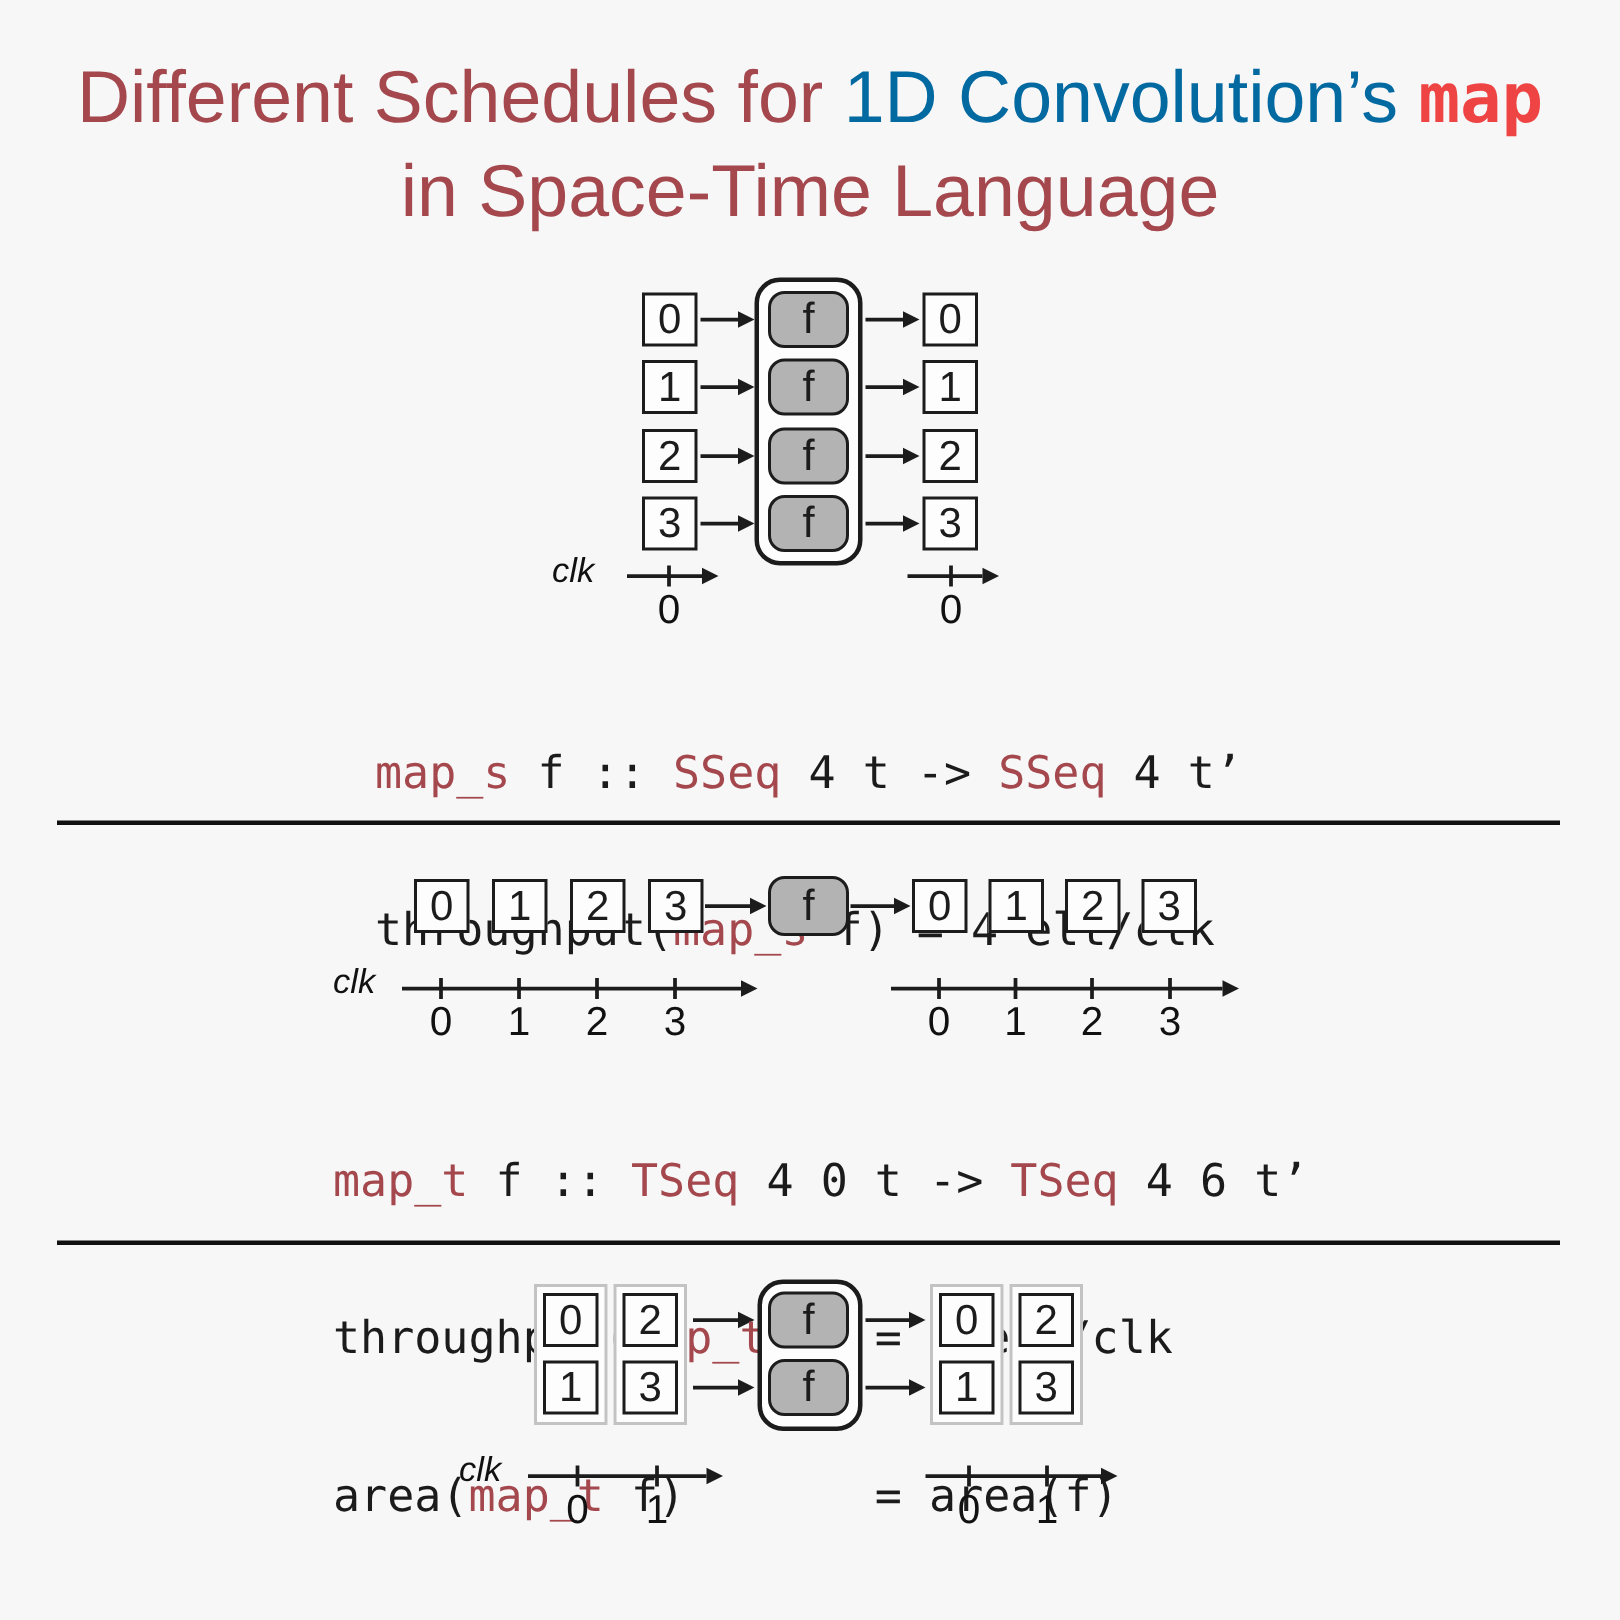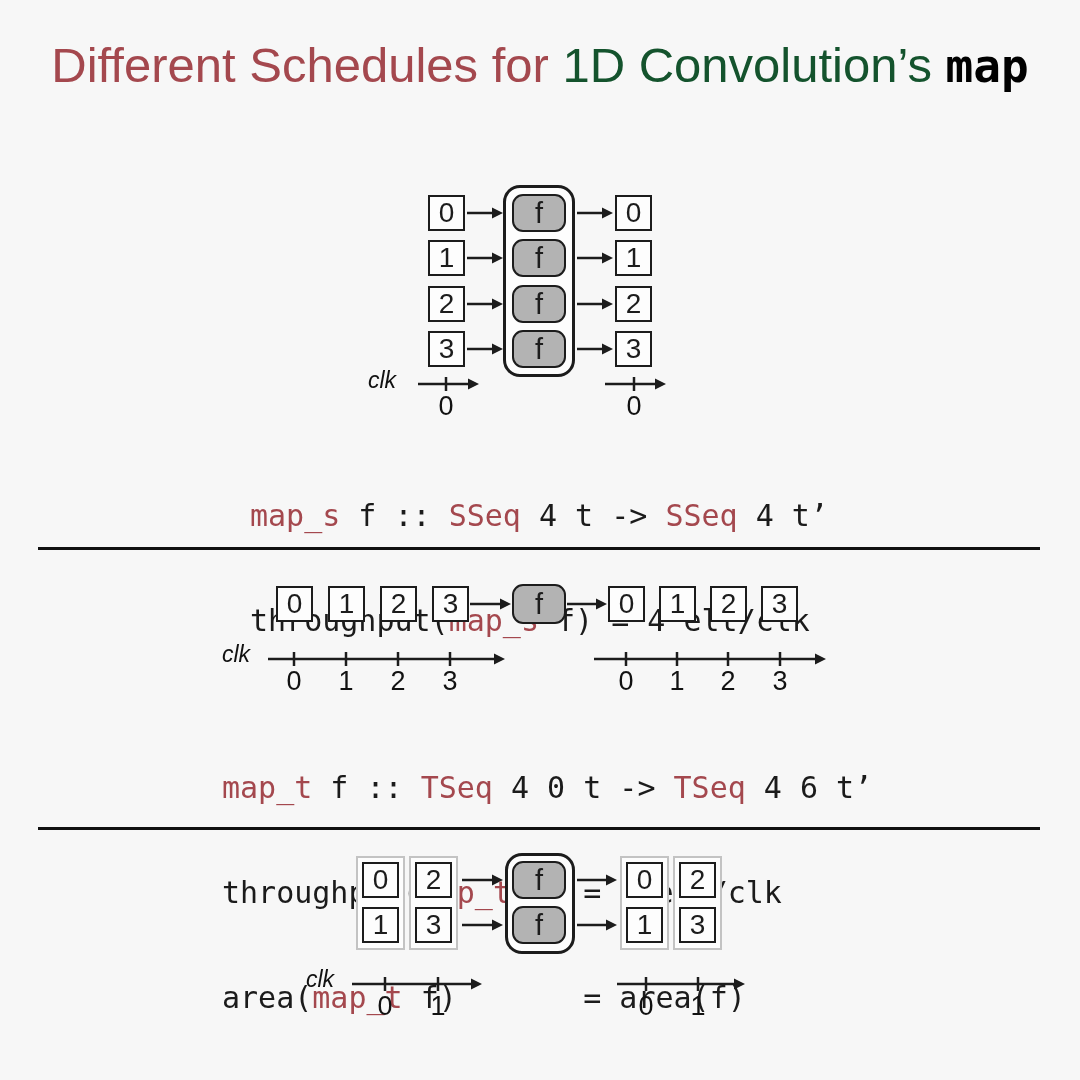--- a/index.html
+++ b/index.html
@@ -8,22 +8,22 @@
     background:#f7f7f7;
     font-family:"Liberation Sans", sans-serif;
     overflow:hidden;
   }
   .slide { position:relative; width:1080px; height:1080px; background:#f7f7f7; overflow:hidden; }
 
   
   .title { position:absolute; left:0; top:34px; width:1080px; text-align:center;
            font-size:49px; line-height:63px; font-weight:normal; }
   .t-red  { color:#a4484e; }
-  .t-blue { color:#14532d; }
-  .t-mono { color:#000000; font-family:"DejaVu Sans Mono", monospace; font-weight:bold; font-size:46px;margin-top:20px; }
+  .t-blue { color:#0369a1; }
+  .t-mono { color:#ef4444; font-family:"DejaVu Sans Mono", monospace; font-weight:bold; font-size:46px;margin-top:20px; }
 
   
   .box { position:absolute; width:37px; height:36px; background:#fdfdfd;
          border:2.5px solid #1c1c1c; display:flex; align-items:center; justify-content:center;
          font-size:28px; color:#1c1c1c; }
   .funit { position:absolute; width:54px; height:38px; background:#b3b3b3;
            border:2.5px solid #1c1c1c; border-radius:11px; display:flex; align-items:center;
            justify-content:center; font-size:29px; color:#1c1c1c; }
   .fgroup { position:absolute; background:#fdfdfd; border:3px solid #1c1c1c; border-radius:17px; }
   .sgroup { position:absolute; background:#fdfdfd; border:2px solid #c3c3c3; }
@@ -42,20 +42,21 @@
   svg.overlay line { stroke:#1c1c1c; stroke-width:2.5; }
   svg.overlay polygon { fill:#1c1c1c; }
 </style>
 </head>
 <body>
 
 <div class="slide">
 
   <div class="title">
     <span class="t-red">Different Schedules for </span><span class="t-blue">1D Convolution’s </span><span class="t-mono">map</span><br>
+    <span class="t-red">in Space-Time Language</span>
   </div>
 
   <svg class="overlay" width="1080" height="1080" viewBox="0 0 1080 1080">
 
     <g>
       <line x1="467" y1="213" x2="492" y2="213"></line>
         <polygon points="503,213 492,207.5 492,218.5"></polygon>
       <line x1="467" y1="258" x2="492" y2="258"></line>
         <polygon points="503,258 492,252.5 492,263.5"></polygon>
       <line x1="467" y1="304" x2="492" y2="304"></line>

